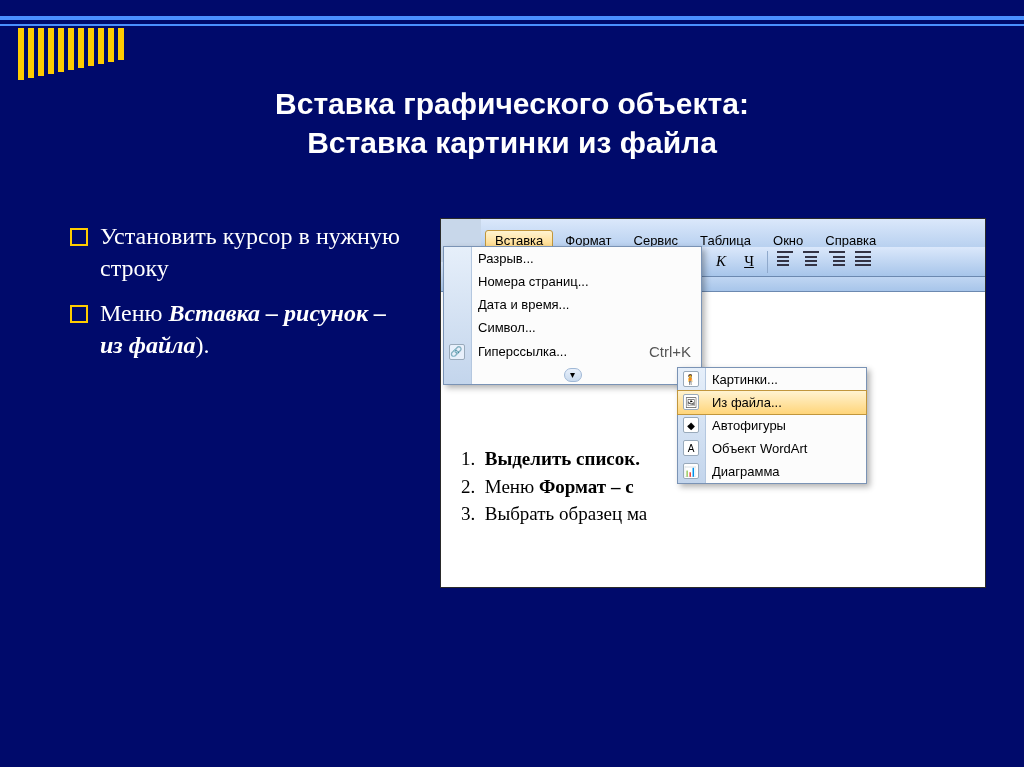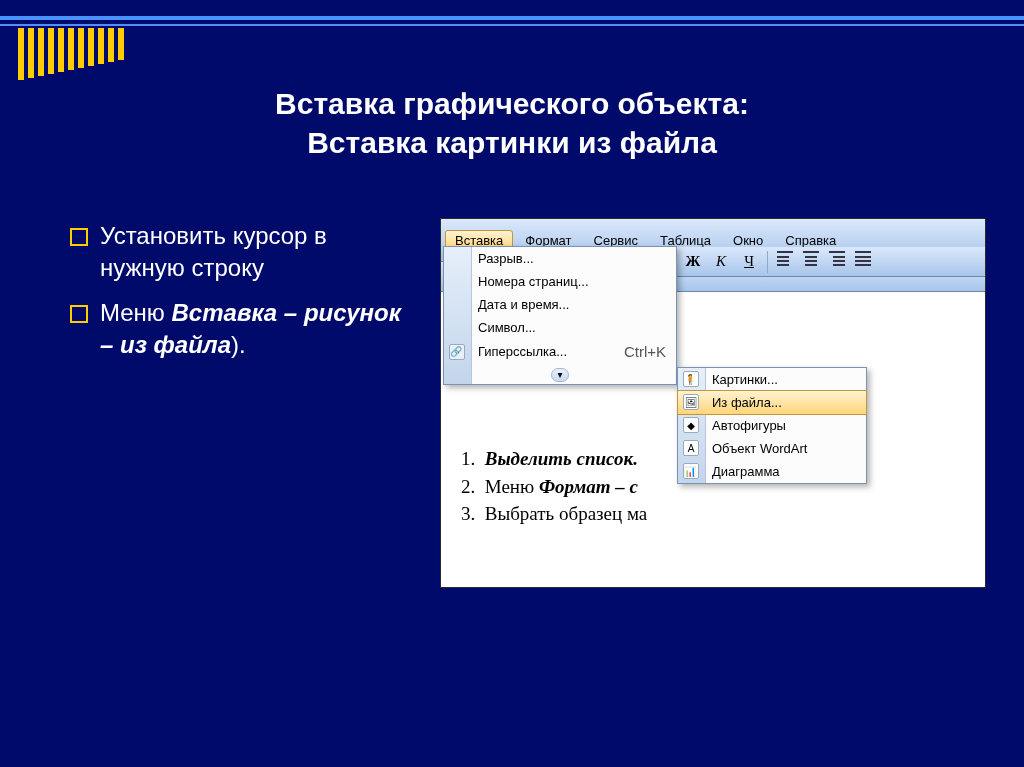--- a/index.html
+++ b/index.html
@@ -38,41 +38,41 @@
     position: absolute; top: 84px; left: 0; right: 0;
     text-align: center; font-weight: bold;
     font-size: 30px; line-height: 1.3;
   }
   .content-left {
     position: absolute; top: 220px; left: 70px; width: 340px;
   }
   .content-left ul { list-style: none; }
   .content-left li {
     position: relative; padding-left: 30px;
-    font-size: 24px; line-height: 1.35; margin-bottom: 12px;
+    font-size: 24px; line-height: 1.35; margin-bottom: 12px; font-family: Liberation Serif, serif;
   }
   .content-left li::before {
     content: ""; position: absolute; left: 0; top: 8px;
     width: 14px; height: 14px; border: 2px solid #ffcc00;
   }
   .italic-bold { font-style: italic; font-weight: bold; }
 
   
   .shot {
     position: absolute; top: 218px; left: 440px;
     width: 546px; height: 370px;
     background: #c8d7ea; border: 1px solid #2a2a2a;
     font-family: Tahoma, Arial, sans-serif; font-size: 13px; color: #000;
     overflow: hidden;
   }
   .menubar {
     display: flex; align-items: center; height: 43px;
     background: linear-gradient(#dbe8fb,#a7c5ea);
     border-bottom: 1px solid #6c89b0;
-    padding: 0 4px; gap: 2px;
+    padding: 0 4px; gap: 2px; margin-left: 40px;
   }
   .menubar .mi {
     padding: 3px 10px; border-radius: 3px;
     cursor: default;
   }
   .menubar .mi.sel {
     background: linear-gradient(#fff3d1,#ffd57a);
     border: 1px solid #c1963c; padding: 2px 9px;
   }
   .toolbar {
@@ -93,24 +93,24 @@
     font-size: 9px; color: #444; position: relative;
     display: flex; align-items: flex-end; padding-left: 10px; gap: 28px;
     letter-spacing: 1px;
   }
   .doc {
     background: #fff; position: absolute; left: 0; top: 78px; right: 0; bottom: 0;
     padding: 18px 20px; font-family: "Times New Roman", serif;
     font-size: 19px; line-height: 1.45; color: #000;
   }
   .doc .hidden-top {
-    font-weight: bold; font-style: italic;
+    font-weight: bold; 
   }
   .dropdown {
-    position: absolute; top: 27px; left: 2px; width: 234px;
+    position: absolute; top: 27px; left: 2px; width: 259px;
     background: #fcfcfc; border: 1px solid #7a93b5;
     box-shadow: 3px 3px 6px rgba(0,0,0,.3);
     z-index: 5;
   }
   .dropdown .ico-col {
     position: absolute; left: 0; top: 0; bottom: 0; width: 28px;
     background: linear-gradient(#e6effa,#c3d5ec);
     border-right: 1px solid #b4c7df;
   }
   .dd-item, .dd-sub {

